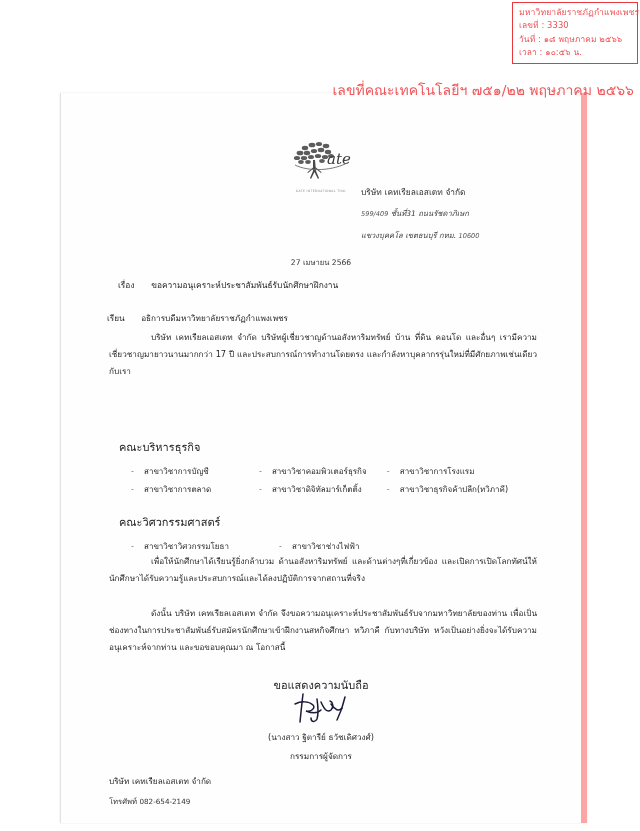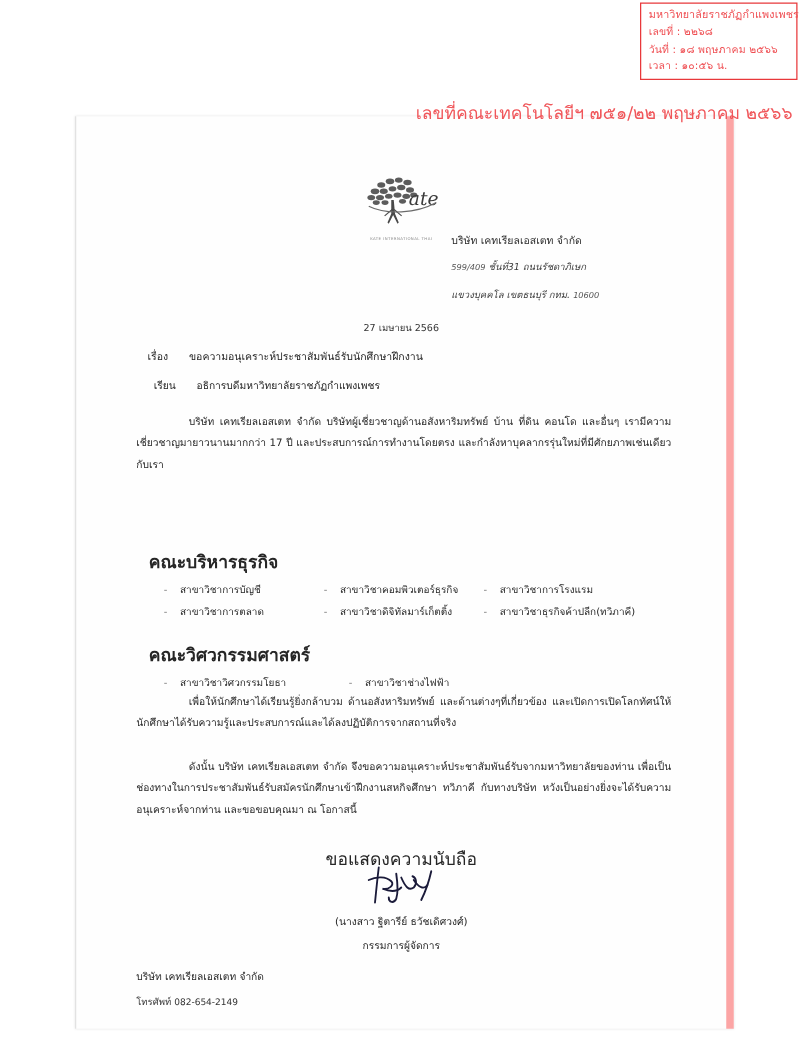--- a/index.html
+++ b/index.html
@@ -99,48 +99,46 @@
     left: 46px;
     top: 185px;
     font-size: 8.4px;
     color: #222;
     white-space: nowrap;
   }
   #field-subject .label { margin-right: 14px; padding-left: 11px; }
   #field-to {
     position: absolute;
     left: 46px;
-    top: 209px;
+    top: 219px;
     font-size: 8.2px;
     color: #222;
     white-space: nowrap;
-    margin-left: 16px;
   }
   #field-to .label { margin-right: 14px; }
   .para {
     position: absolute;
     left: 48px;
     width: 428px;
     font-size: 8.2px;
     line-height: 17px;
     color: #262626;
     text-align: justify;
     text-indent: 42px;
   }
   #para-1 { top: 236px; }
   #para-2 { top: 296px; }
   #para-3 { top: 460px; }
   #para-4 { top: 512px; }
   
   .faculty-heading {
     position: absolute;
     left: 58px;
-    font-size: 14px;
-    color: #262626;
-    font-weight: bold;
+    font-size: 11px;
+    color: #262626;
   }
   #faculty-1-heading { top: 345px; }
   #faculty-2-heading { top: 420px; }
   .branch-grid {
     position: absolute;
     left: 70px;
     width: 420px;
     font-size: 8px;
     color: #262626;
   }
@@ -163,21 +161,21 @@
     width: 13px;
     color: #7a7a7a;
     font-size: 8px;
   }
   
   #closing {
     position: absolute;
     left: 0; right: 0;
     top: 583px;
     text-align: center;
-    font-size: 14px;
+    font-size: 11px;
     color: #262626;
   }
   #signature-mark {
     position: absolute;
     left: 0; right: 0;
     top: 595px;
     text-align: center;
   }
   #signer-name {
     position: absolute;
@@ -349,19 +347,19 @@
     <div id="footer-company">บริษัท เคทเรียลเอสเตท จำกัด</div>
     <div id="footer-phone">
       <span>โทรศัพท์</span>
       <span class="lat">082-654-2149</span>
     </div>
 
   </div>
 
   <div id="receive-stamp">
     <span class="stamp-line stamp-title">มหาวิทยาลัยราชภัฏกำแพงเพชร</span>
-    <span class="stamp-line">เลขที่ : ๒๒๖๘</span>
+    <span class="stamp-line">เลขที่ : 3330</span>
     <span class="stamp-line">วันที่ : ๑๘  พฤษภาคม  ๒๕๖๖</span>
     <span class="stamp-line">เวลา : ๑๐:๕๖ น.</span>
   </div>
   <div id="stamp-note">เลขที่คณะเทคโนโลยีฯ ๗๕๑/๒๒  พฤษภาคม  ๒๕๖๖</div>
 
 </div>
 
 </body></html>

